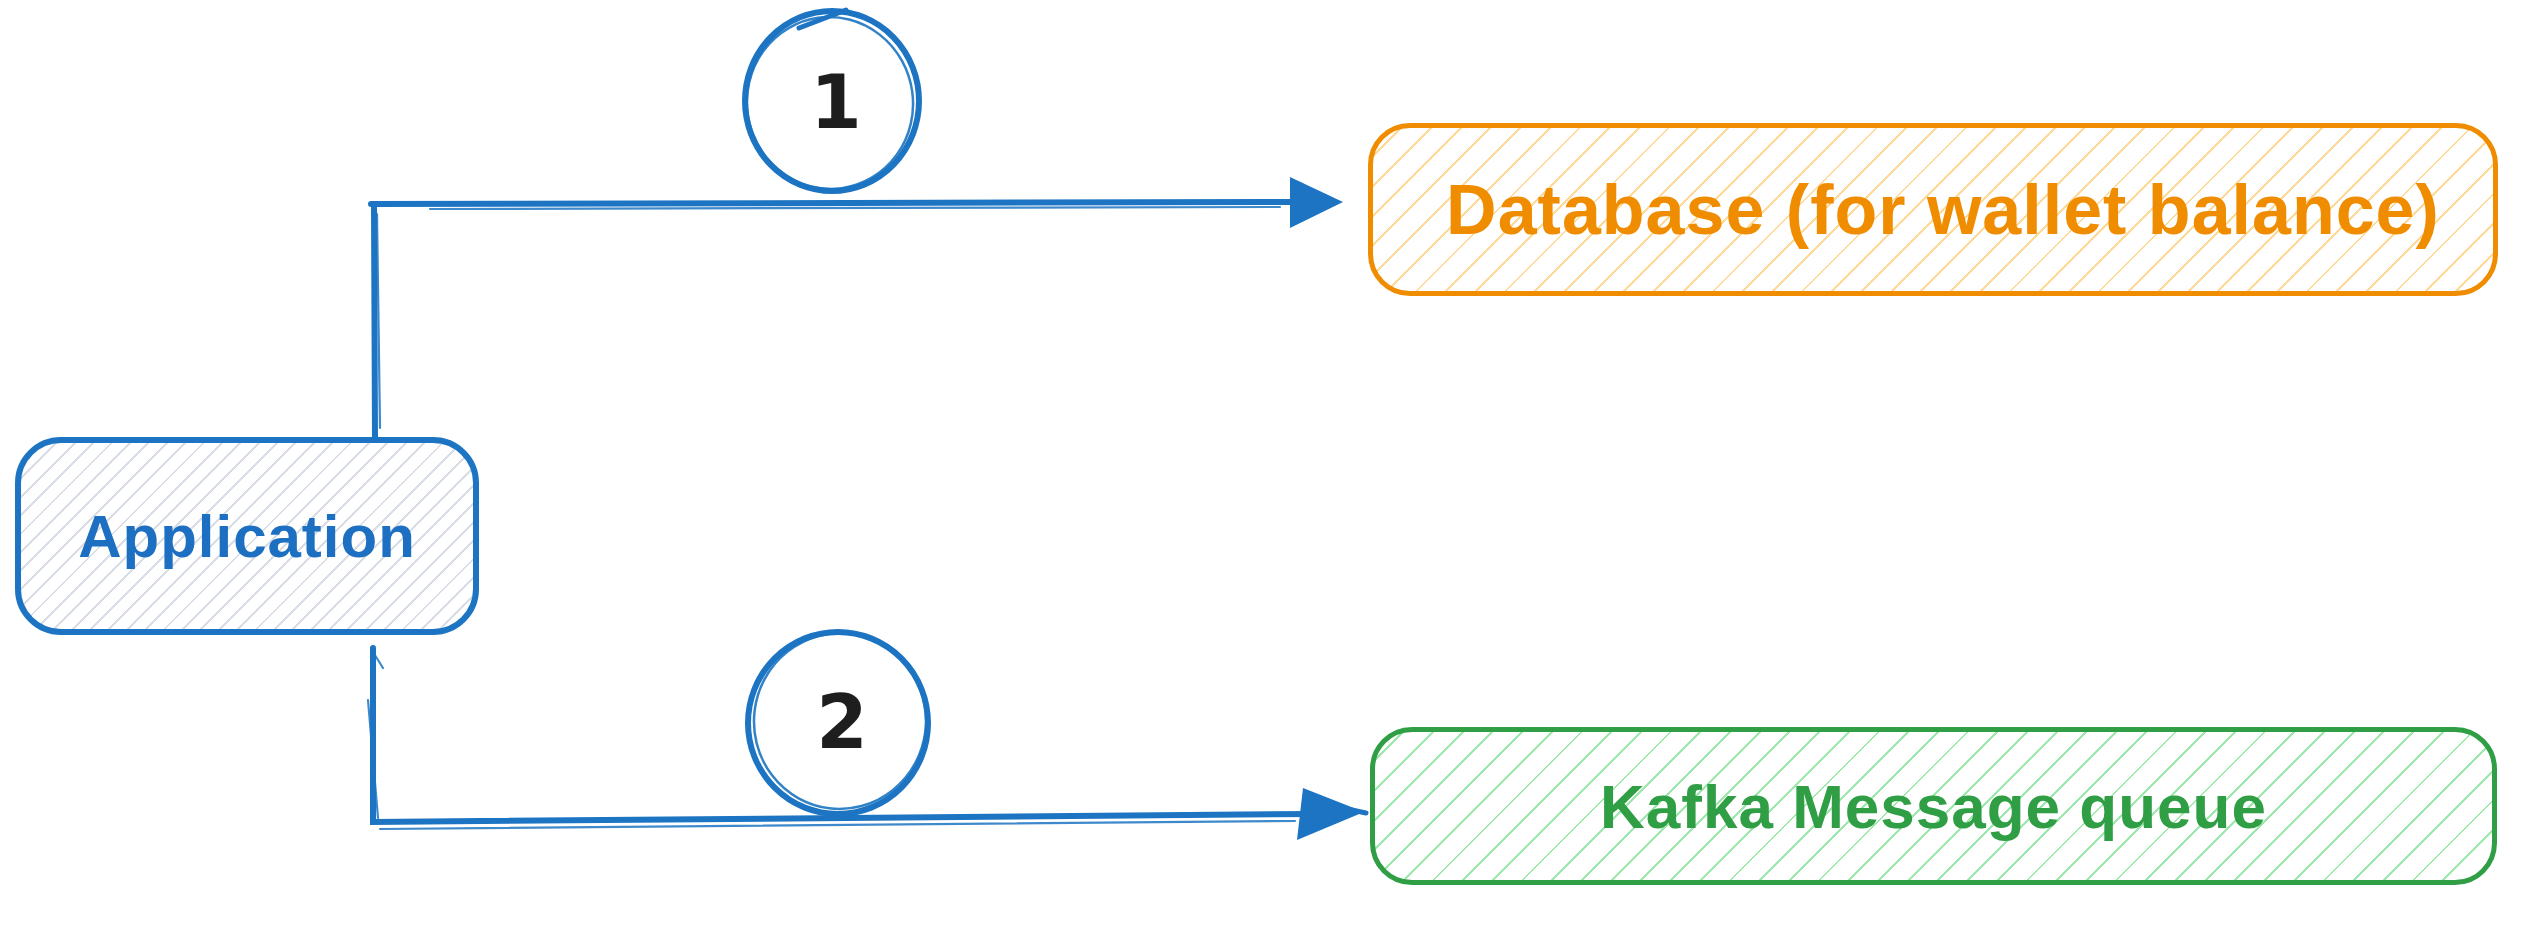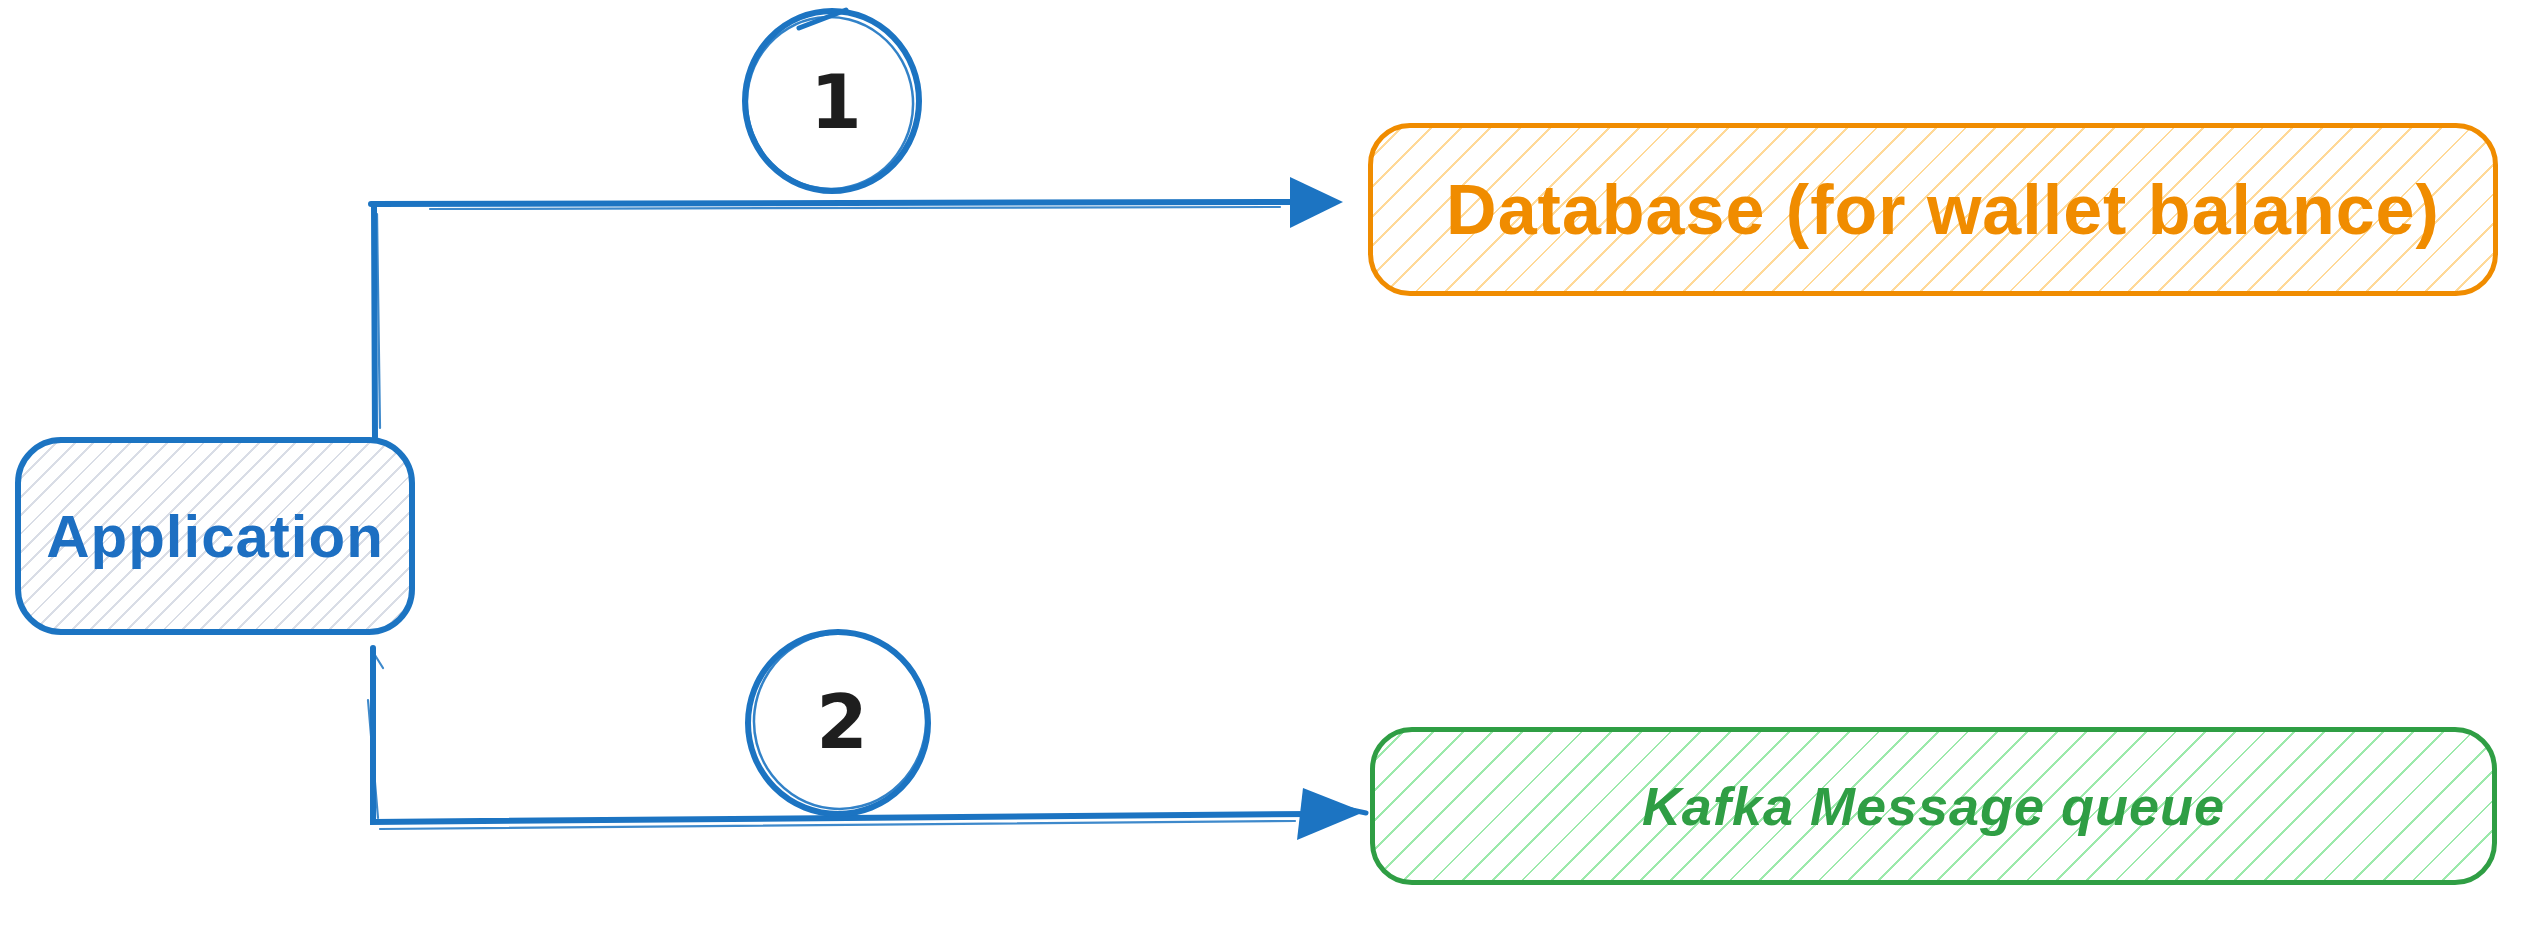--- a/index.html
+++ b/index.html
@@ -30,21 +30,21 @@
   }
 
   .node .label {
     font-weight: 700;
     letter-spacing: 1px;
   }
 
   
   .node-application {
     left: 15px; top: 437px;
-    width: 400px; height: 198px;
+    width: 464px; height: 198px;
     border: 6px solid #1c74c2;
     border-radius: 46px;
     background-image: repeating-linear-gradient(135deg,
       transparent 0px, transparent 11px, #d9dde6 11px, #d9dde6 13px);
   }
   .node-application .label { color: #1d6fc2; font-size: 60px; }
 
   
   .node-database {
     left: 1368px; top: 123px;
@@ -59,21 +59,21 @@
 
   
   .node-kafka {
     left: 1370px; top: 727px;
     width: 1127px; height: 158px;
     border: 5px solid #2f9e44;
     border-radius: 42px;
     background-image: repeating-linear-gradient(135deg,
       transparent 0px, transparent 19px, #9ce9ab 19px, #9ce9ab 21px);
   }
-  .node-kafka .label { color: #2f9e44; font-size: 54px; font-style: italic; }
+  .node-kafka .label { color: #2f9e44; font-size: 62px; }
 
   
   .badge {
     position: absolute;
     transform: translate(-50%, -50%);
     font-family: "DejaVu Sans", "Liberation Sans", sans-serif;
     font-weight: 700;
     color: #1e1e1e;
     font-size: 74px;
     line-height: 1;

